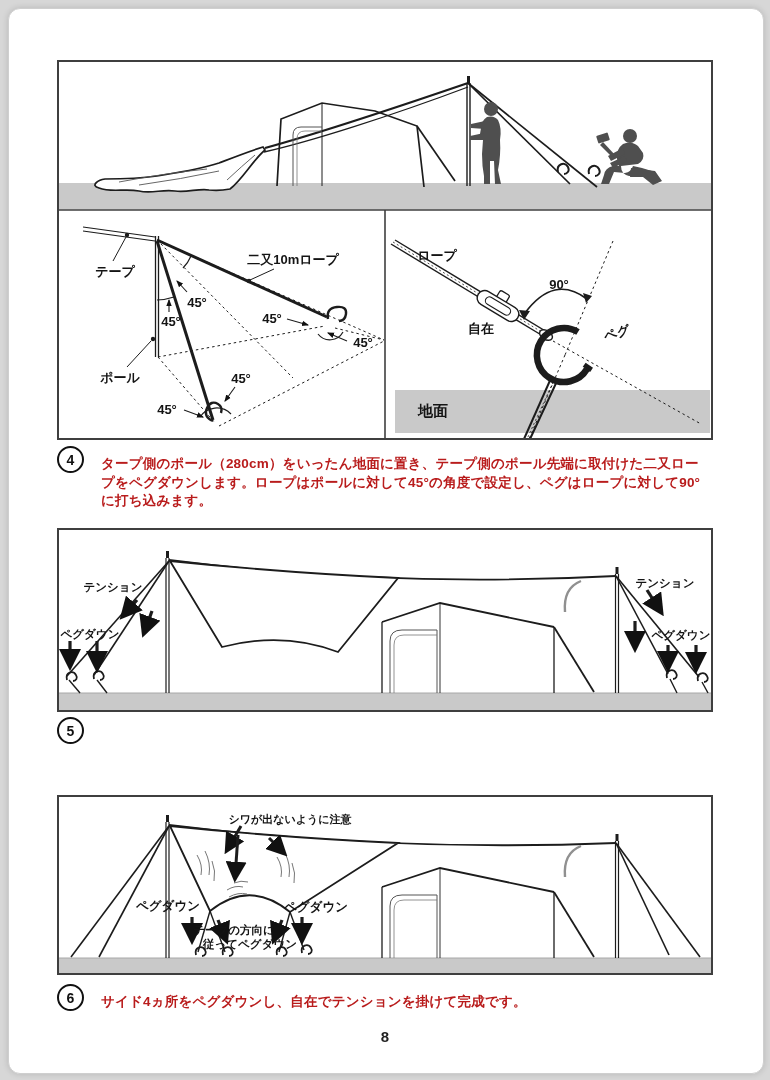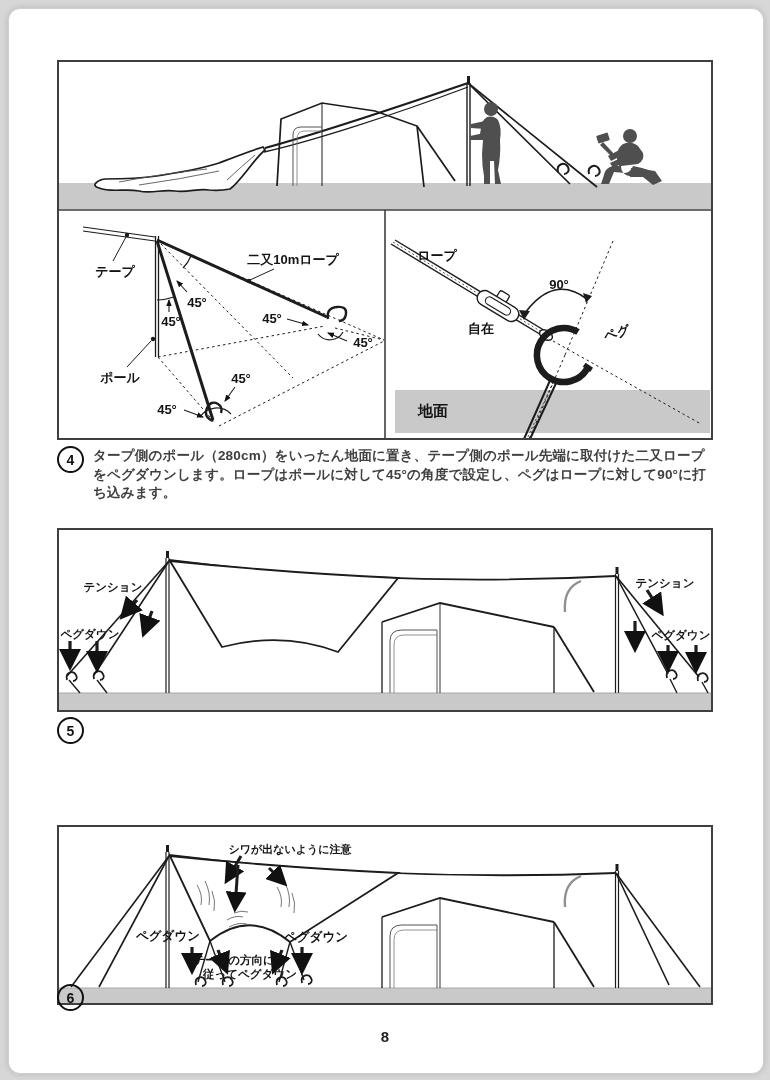--- a/index.html
+++ b/index.html
@@ -21,21 +21,21 @@
   }
   .step{
     position:absolute;left:57px;width:658px;display:flex;gap:9px;align-items:flex-start;
   }
   .step-circle{
     flex:0 0 auto;width:23px;height:23px;border:2.2px solid #111;border-radius:50%;
     display:flex;align-items:center;justify-content:center;
     font-size:14px;font-weight:bold;color:#111;margin-top:-1px;
   }
   .step-text{
-    margin:0;font-size:13.5px;line-height:18.5px;color:#404040;font-weight:600;
+    margin:8px;font-size:13.5px;line-height:18.5px;color:#b91c1c;font-weight:600;
     letter-spacing:0.2px;
   }
   .page-number{
     position:absolute;left:0;width:770px;top:1028px;text-align:center;
     font-size:15px;color:#222;font-weight:600;
   }
 </style>
 </head>
 <body>
 
@@ -308,21 +308,21 @@
   </g>
 
   <rect x="1" y="1" width="654" height="182" fill="none" stroke="#3f3f3f" stroke-width="2"></rect>
 </svg>
 </div>
 
 <div class="step" style="top:718px;">
   <div class="step-circle">5</div>
 </div>
 
-<div class="panel" style="left:57px;top:795px;width:656px;height:180px;margin-top:30px;">
+<div class="panel" style="left:57px;top:795px;width:656px;height:180px;">
 <svg width="656" height="180" viewBox="0 0 656 180">
   <g>
     <rect x="1.5" y="163" width="653" height="15.5" fill="#c9c9c9"></rect>
     <line x1="1.5" y1="163" x2="654.5" y2="163" stroke="#a8a8a8" stroke-width="1"></line>
   </g>
 
   <g stroke="#1c1c1c" fill="none">
 
     <g>
       <line x1="109" y1="27" x2="109" y2="163" stroke-width="1.2"></line>
@@ -401,15 +401,16 @@
     <text x="177" y="139" font-size="11.5" text-anchor="middle" stroke="none">テープの方向に</text>
     <text x="193" y="153" font-size="11.5" text-anchor="middle" stroke="none">従ってペグダウン</text>
   </g>
 
   <rect x="1" y="1" width="654" height="178" fill="none" stroke="#3f3f3f" stroke-width="2"></rect>
 </svg>
 </div>
 
 <div class="step" style="top:985px;">
   <div class="step-circle">6</div>
+  <p class="step-text">サイド4ヵ所をペグダウンし、自在でテンションを掛けて完成です。</p>
 </div>
 
 <div class="page-number">8</div>
 
 </body></html>

